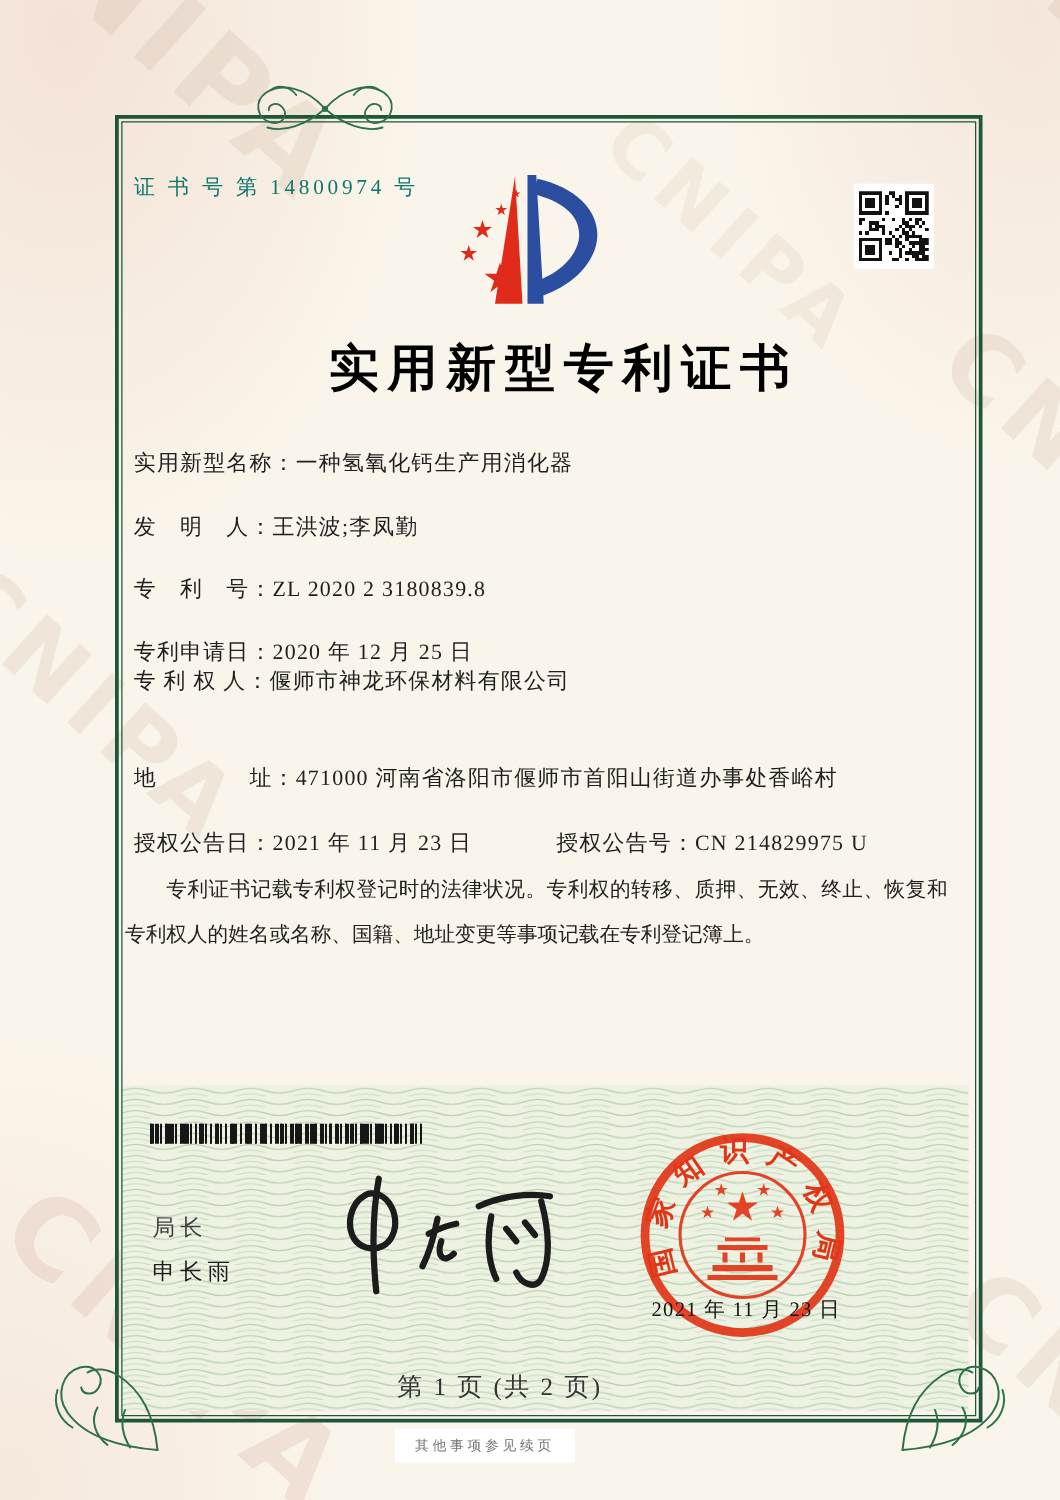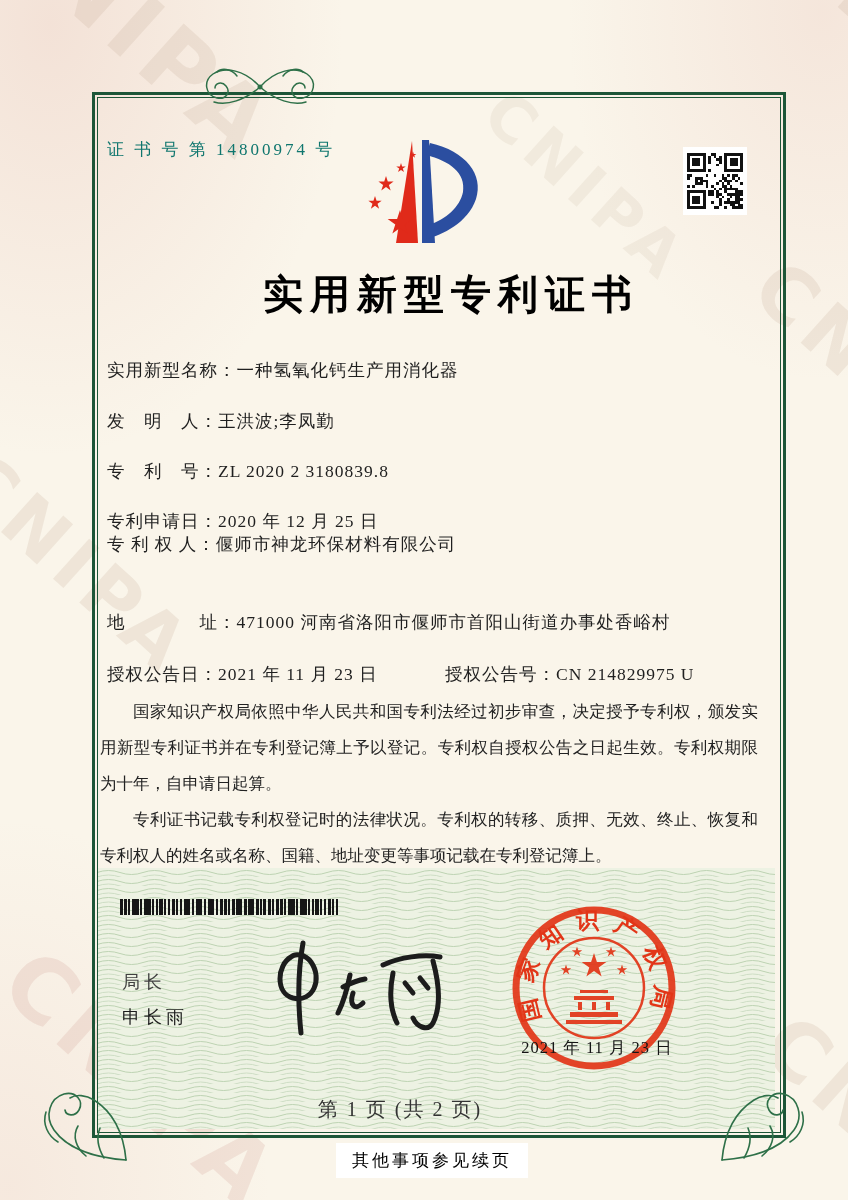--- a/index.html
+++ b/index.html
@@ -73,22 +73,22 @@
 
   .signature{position:absolute;left:255px;top:935px;width:200px;height:112px;}
 
   .seal{position:absolute;left:508px;top:902px;width:172px;height:172px;}
   .seal-date{position:absolute;left:512px;top:1037px;width:170px;text-align:center;
              font-size:16.5px;letter-spacing:1px;color:#141414;white-space:nowrap;}
 
   .page-info{position:absolute;left:0;top:1096px;width:800px;text-align:center;
              font-size:20px;letter-spacing:2px;color:#333;}
 
-  .footer-note{position:absolute;left:336px;top:1143px;background:#fff;padding:6px 16px;
-               font-size:17px;letter-spacing:3px;color:#000000;white-space:nowrap;}
+  .footer-note{position:absolute;left:316px;top:1143px;background:#fff;padding:6px 16px;
+               font-size:11px;letter-spacing:3px;color:#737373;white-space:nowrap;}
 </style>
 </head>
 <body>
 
 <div class="page">
 
   <span class="wm wm1">CNIPA</span>
   <span class="wm wm2">CNIPA</span>
   <span class="wm wm3">CNIPA</span>
   <span class="wm wm4">CNIPA</span>
@@ -301,21 +301,20 @@
     <span class="lbl">地　　　　址：</span><span class="val">471000  河南省洛阳市偃师市首阳山街道办事处香峪村</span>
   </div>
   <div class="row r-grant">
     <span class="lbl">授权公告日：</span><span class="val">2021 年 11 月 23 日</span>
     <span class="grant-no">
       <span class="lbl">授权公告号：</span><span class="val">CN 214829975 U</span>
     </span>
   </div>
 
   <div class="body-text">
-    <p>国家知识产权局依照中华人民共和国专利法经过初步审查，决定授予专利权，颁发实用新型专利证书并在专利登记簿上予以登记。专利权自授权公告之日起生效。专利权期限为十年，自申请日起算。</p>
     <p>专利证书记载专利权登记时的法律状况。专利权的转移、质押、无效、终止、恢复和专利权人的姓名或名称、国籍、地址变更等事项记载在专利登记簿上。</p>
   </div>
 
   <div class="barcode"></div>
 
   <div class="signer-title">局长</div>
   <div class="signer-name">申长雨</div>
 
   <svg class="signature" viewBox="0 0 200 112">
     <g fill="none" stroke="#1c1c1c" stroke-width="5" stroke-linecap="round" stroke-linejoin="round">

